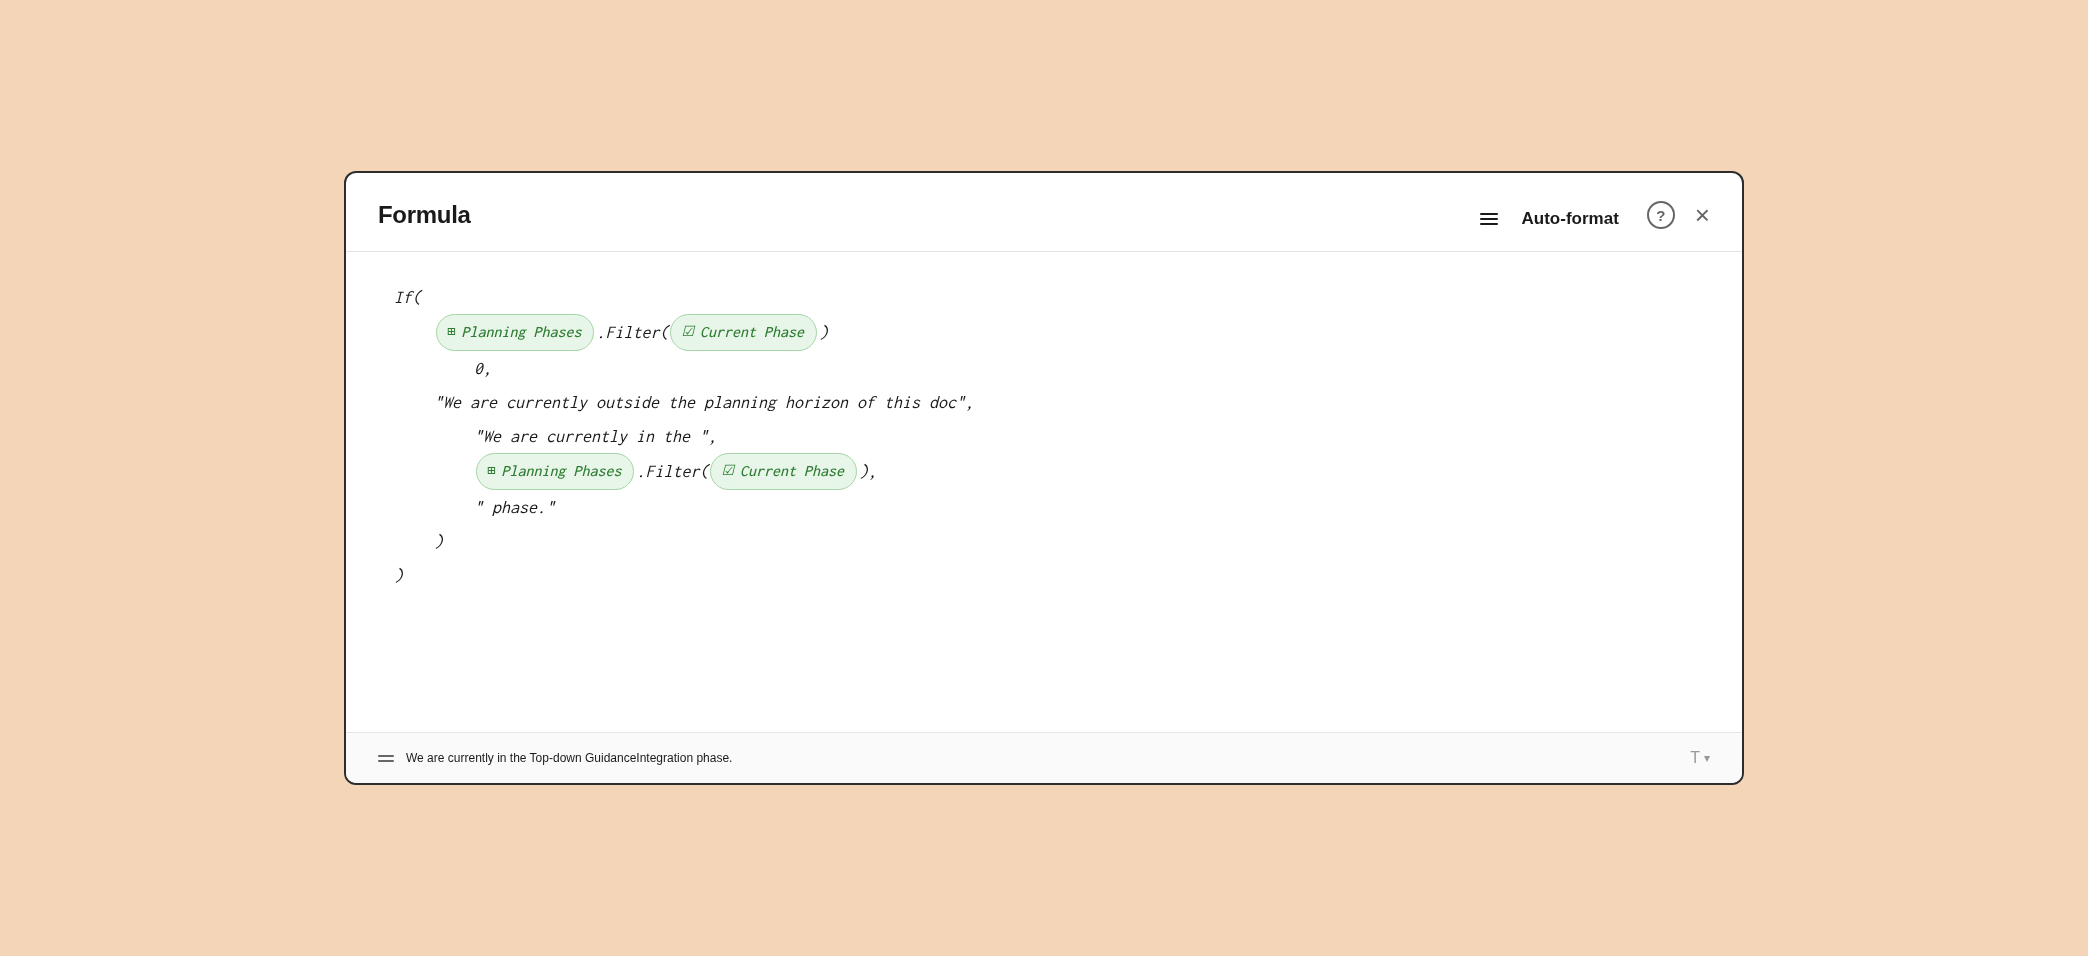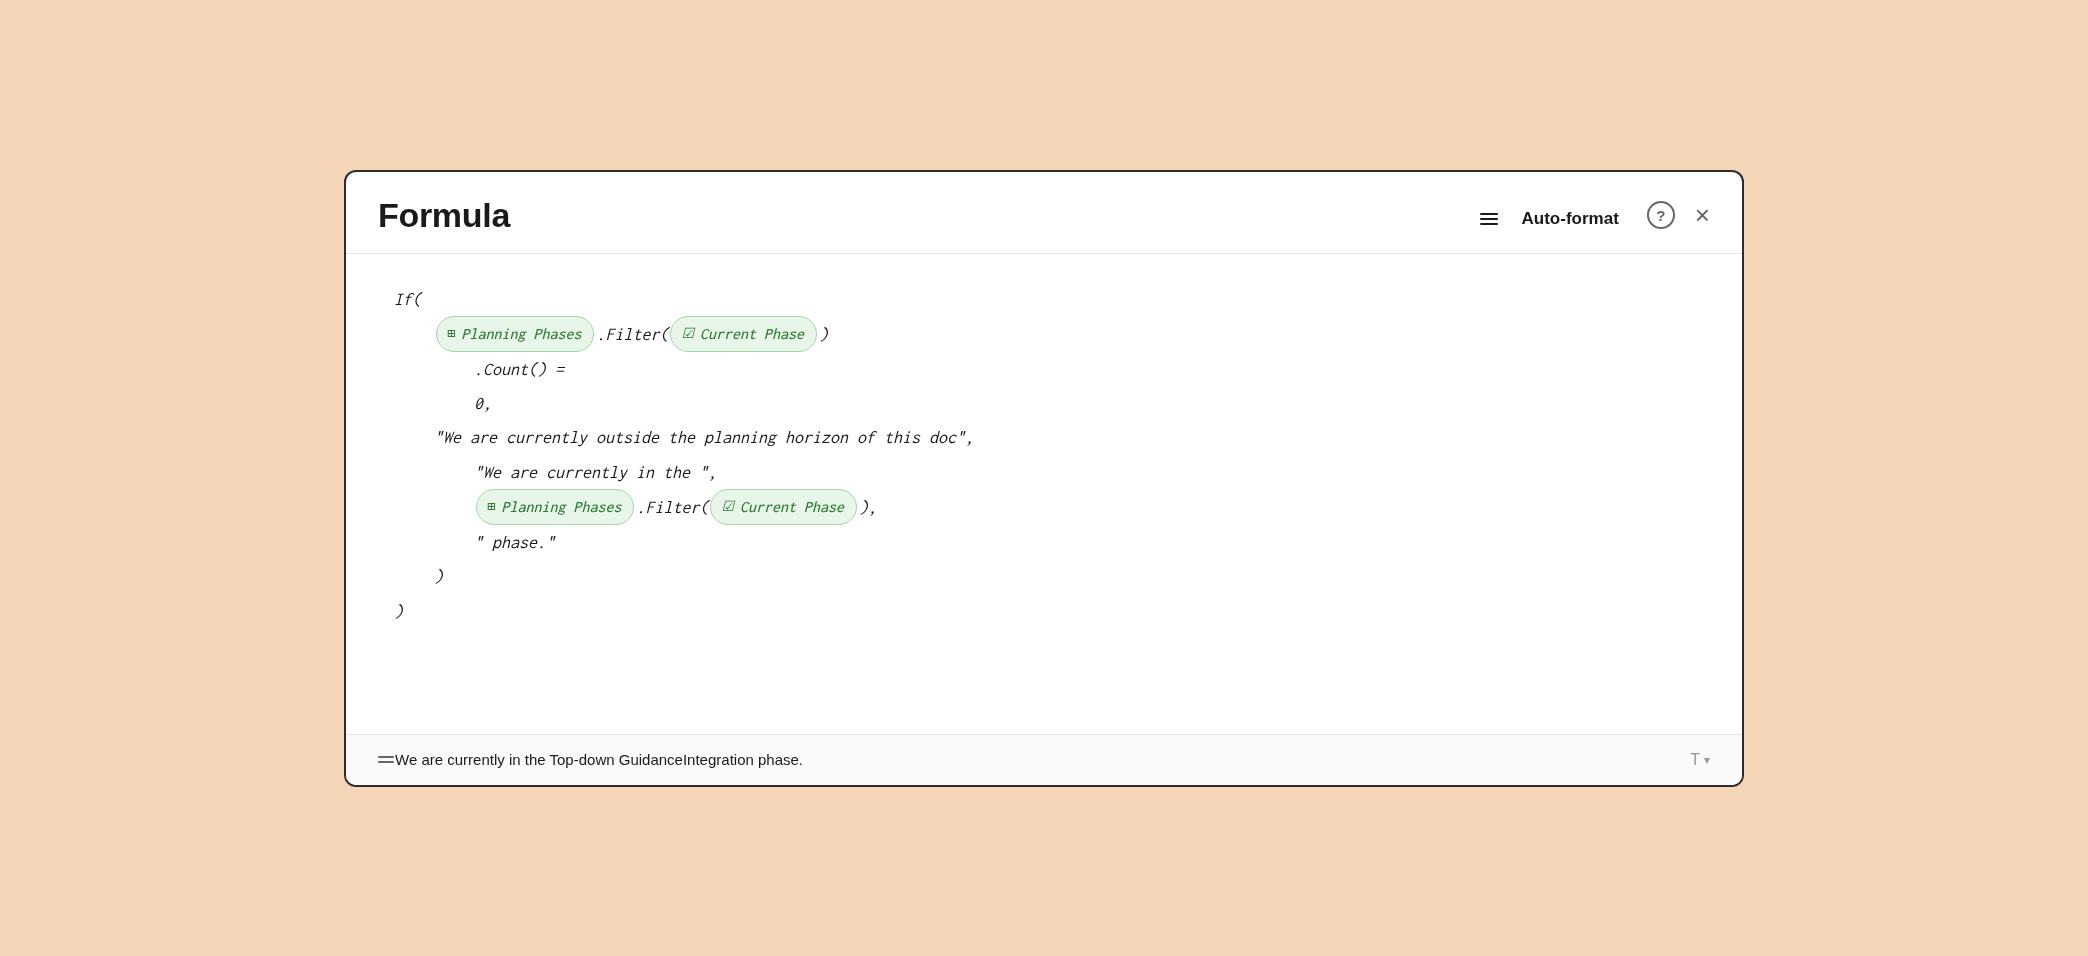--- a/index.html
+++ b/index.html
@@ -25,21 +25,21 @@
 
     .modal-header {
       display: flex;
       align-items: center;
       justify-content: space-between;
       padding: 24px 32px 18px 32px;
       border-bottom: 1.5px solid #e5e5e5;
     }
 
     .modal-title {
-      font-size: 34px;
+      font-size: 24px;
       font-weight: 700;
       color: #1a1a1a;
       letter-spacing: -0.3px;
     }
 
     .header-actions {
       display: flex;
       align-items: center;
       gap: 20px;
     }
@@ -148,22 +148,22 @@
       padding: 16px 32px;
       display: flex;
       align-items: center;
       justify-content: space-between;
       background: #fafafa;
     }
 
     .footer-result {
       display: flex;
       align-items: center;
-      gap: 1px;
-      font-size: 15px;
+      gap: 12px;
+      font-size: 12px;
       color: #1a1a1a;
     }
 
     .equals-icon {
       display: flex;
       flex-direction: column;
       gap: 3px;
     }
 
     .equals-icon span {
@@ -222,23 +222,20 @@
         <span>Planning Phases</span>
       </span>
       <span class="plain-text">.Filter(</span>
       <span class="chip">
         <span class="chip-icon">☑</span>
         <span>Current Phase</span>
       </span>
       <span class="plain-text">)</span>
     </div>
 
-    <div class="code-line indent-2">
-      <span class="plain-text">.Count() =</span>
-    </div>
 
     <div class="code-line indent-2">
       <span class="plain-text">0,</span>
     </div>
 
     <div class="code-line indent-1">
       <span class="string-text">"We are currently outside the planning horizon of this doc",</span>
     </div>
 
 

